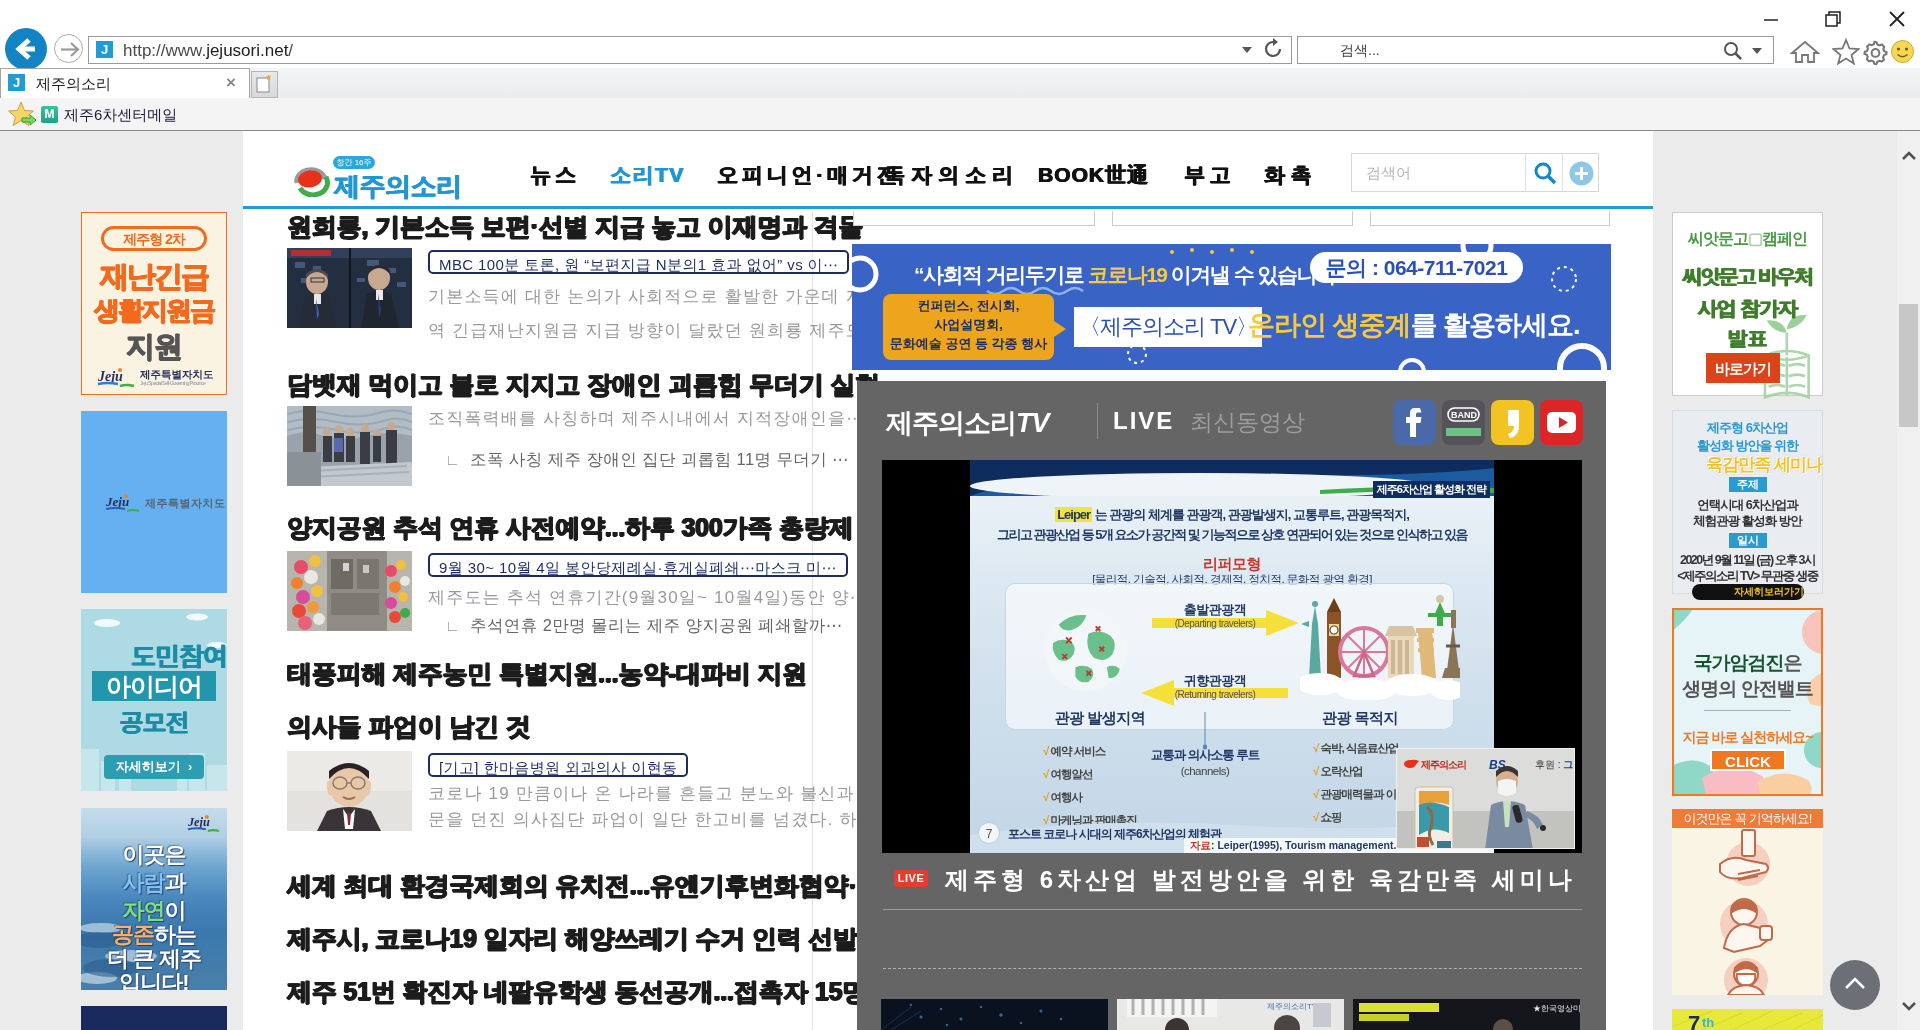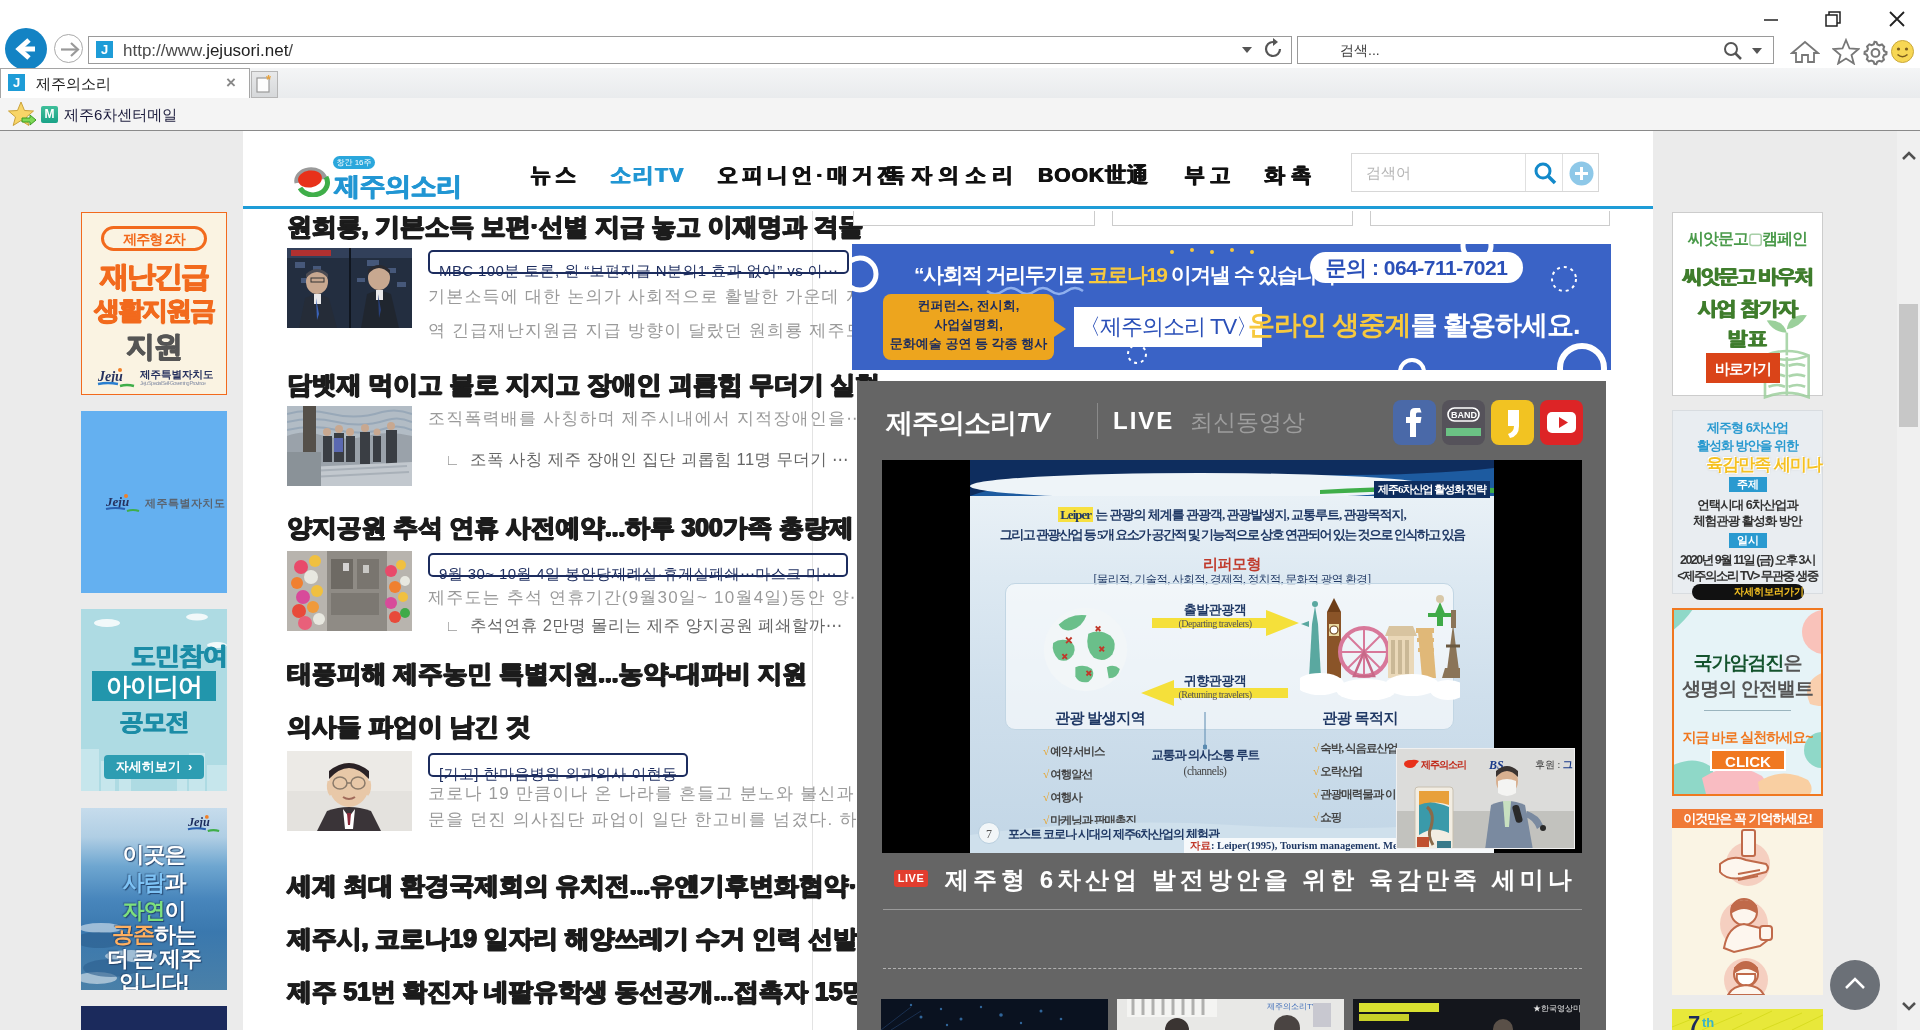--- a/index.html
+++ b/index.html
@@ -61,48 +61,48 @@
 #lad3 .t2{position:absolute;left:11px;top:62px;width:124px;height:30px;background:#2296ac;color:#fff;font-size:25px;font-weight:bold;text-align:center;line-height:30px;letter-spacing:-1px;}
 #lad3 .t3{position:absolute;left:0;top:97px;width:100%;text-align:center;font-size:24px;font-weight:bold;color:#1b8ca6;letter-spacing:-1px;text-shadow:0.7px 0 0 #1b8ca6,-0.7px 0 0 #1b8ca6;}
 #lad3 .btn{position:absolute;left:23px;top:146px;width:100px;height:24px;background:#2d9db2;border-radius:4px;color:#fff;font-size:13px;font-weight:bold;text-align:center;line-height:24px;}
 #lad4{top:808px;height:182px;background:linear-gradient(180deg,#c6dcec 0%,#b0cee4 16%,#6ea6d0 32%,#4886bc 50%,#3a78ae 68%,#4a80a8 100%);overflow:hidden;}
 .lad4t{position:absolute;width:100%;text-align:center;font-weight:bold;font-size:22px;color:#fff;letter-spacing:-1px;text-shadow:1px 1px 1px rgba(30,60,100,.9),-1px -1px 1px rgba(30,60,100,.5);}
 #lad5{top:1006px;height:24px;background:#1b2a5c;}
 
 
 .hl{left:287px;font-size:25px;font-weight:bold;color:#1c1c1c;letter-spacing:-0.2px;text-shadow:1px 0 0 #1c1c1c,-0.8px 0 0 #1c1c1c,0 0.9px 0 #1c1c1c,0 -0.5px 0 #1c1c1c;white-space:nowrap;}
 .thumb{left:287px;width:125px;height:80px;overflow:hidden;}
-.sbox{left:428px;height:24px;border:2px solid #1c2c5e;border-radius:5px;color:#1c2c5e;font-size:15px;line-height:21px;padding:8px 9px;letter-spacing:0.4px;white-space:nowrap;}
+.sbox{left:428px;height:24px;border:2px solid #1c2c5e;border-radius:5px;color:#1c2c5e;font-size:15px;line-height:21px;padding:2px 9px;letter-spacing:0.4px;white-space:nowrap;}
 .abody{left:428px;font-size:17px;color:#9a9a9a;letter-spacing:1.2px;white-space:nowrap;}
 .arel{left:445px;font-size:16.5px;color:#666;letter-spacing:0.4px;white-space:nowrap;}
 .arel .lsym{color:#999;font-size:15px;}
 
 .cutbox{top:211px;height:15px;background:#fff;border:1px solid #ccc;border-top:none;}
 #banner{left:852px;top:244px;width:759px;height:126px;background:#3a63c6;overflow:hidden;}
 #vidwrap{left:857px;top:381px;width:749px;height:649px;background:#656565;overflow:hidden;}
 #tvlogo{position:absolute;left:29px;top:24px;font-size:27px;font-weight:bold;color:#fff;letter-spacing:-1px;}
 #tvlive{position:absolute;left:256px;top:26px;font-size:24px;font-weight:bold;color:#fff;letter-spacing:2px;}
 #tvnew{position:absolute;left:333px;top:26px;font-size:23px;color:#9d9d9d;letter-spacing:0px;}
 .sic{position:absolute;top:19px;width:43px;height:45px;border-radius:8px;}
-#video{position:absolute;left:25px;top:79px;width:700px;height:393px;background:#000;font-family:Liberation Serif, serif;}
+#video{position:absolute;left:25px;top:79px;width:700px;height:393px;background:#000;}
 #slide{position:absolute;left:88px;top:0;width:524px;height:393px;background:linear-gradient(180deg,#eef4f8 0%,#dde9f2 30%,#cfdfec 60%,#c2d6e6 100%);overflow:hidden;}
 .sl-t{position:absolute;width:100%;text-align:center;color:#1f3864;font-weight:bold;letter-spacing:-0.5px;}
 #live-badge{position:absolute;left:37px;top:489px;width:34px;height:17px;background:#e23d2e;border-radius:3px;color:#fff;font-size:11px;font-weight:bold;text-align:center;line-height:17px;letter-spacing:0.5px;}
 #live-title{position:absolute;left:88px;top:483px;font-size:24px;color:#fff;letter-spacing:4px;font-weight:bold;white-space:nowrap;}
 #vhr{position:absolute;left:26px;top:528px;width:699px;height:1px;background:#9a9a9a;}
 #sched{position:absolute;left:6px;top:548px;color:#fff;font-size:19px;letter-spacing:1px;white-space:nowrap;}
 #vdash{position:absolute;left:26px;top:587px;width:699px;height:0;border-top:1px dashed #b0b0b0;}
 .vthumb{position:absolute;top:618px;width:227px;height:31px;}
 
 .rad{left:1672px;width:151px;}
 #rad1{top:212px;height:184px;background:#fff;border:1px solid #ccc;}
 #rad2{top:410px;height:184px;background:#e9edf1;border:1px solid #d8dce0;}
 #rad3{top:608px;height:188px;background:#e6f3f7;border:2px solid #f07820;overflow:hidden;}
 #rad4{top:809px;height:186px;background:#faf4e4;}
-#rad4 .hd{position:absolute;left:0;top:0;width:100%;height:19px;background:#f07a36;color:#fff;font-size:13px;font-weight:bold;text-align:center;line-height:19px;letter-spacing:-1px;}
+#rad4 .hd{position:absolute;left:0;top:0;width:100%;height:19px;background:#f07a36;color:#fff;font-size:13px;font-weight:normal;text-align:center;line-height:19px;letter-spacing:-1px;}
 #rad5{top:1009px;height:21px;background:#e8e83a;overflow:hidden;}
 
 #sbtrack{left:1897px;top:131px;width:23px;height:899px;background:#f0f0f0;}
 #sbthumb{left:1899px;top:304px;width:19px;height:123px;background:#c7c7c7;}
 #top-btn{left:1830px;top:960px;width:50px;height:50px;border-radius:50%;background:#6b7077;}
 </style>
 </head>
 <body>
 
 <div id="chrome-top" class="ab"></div>

